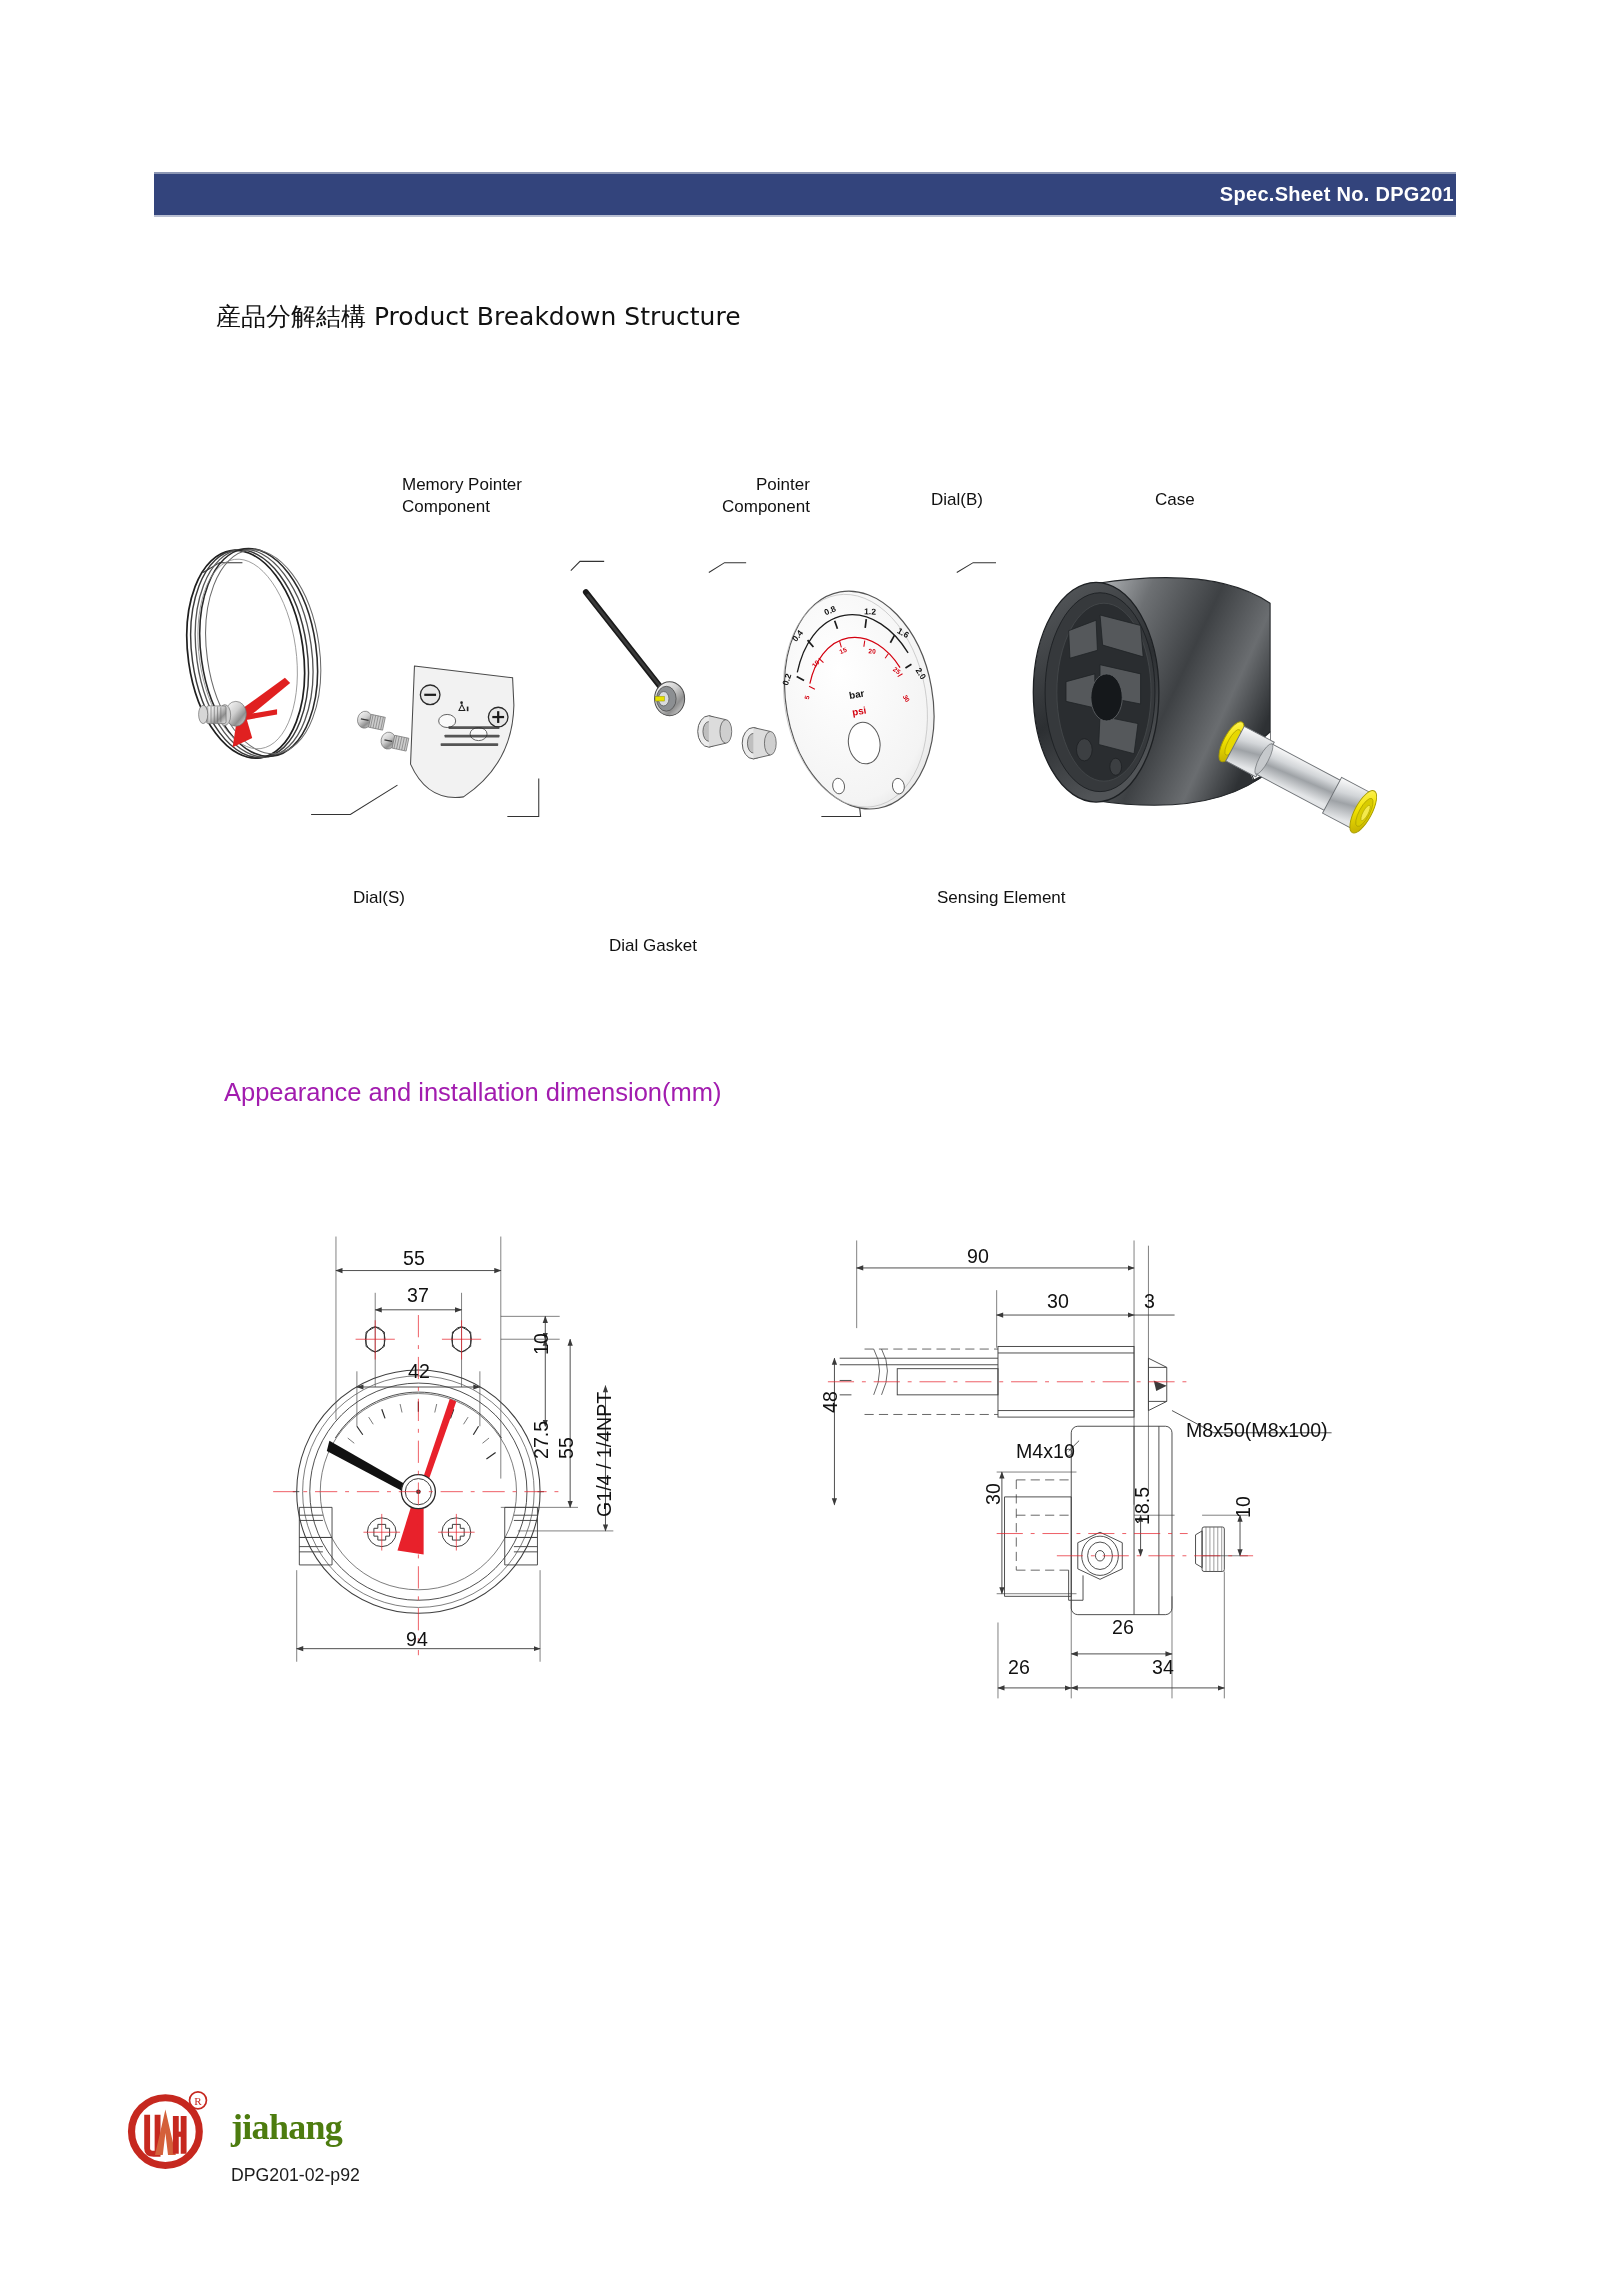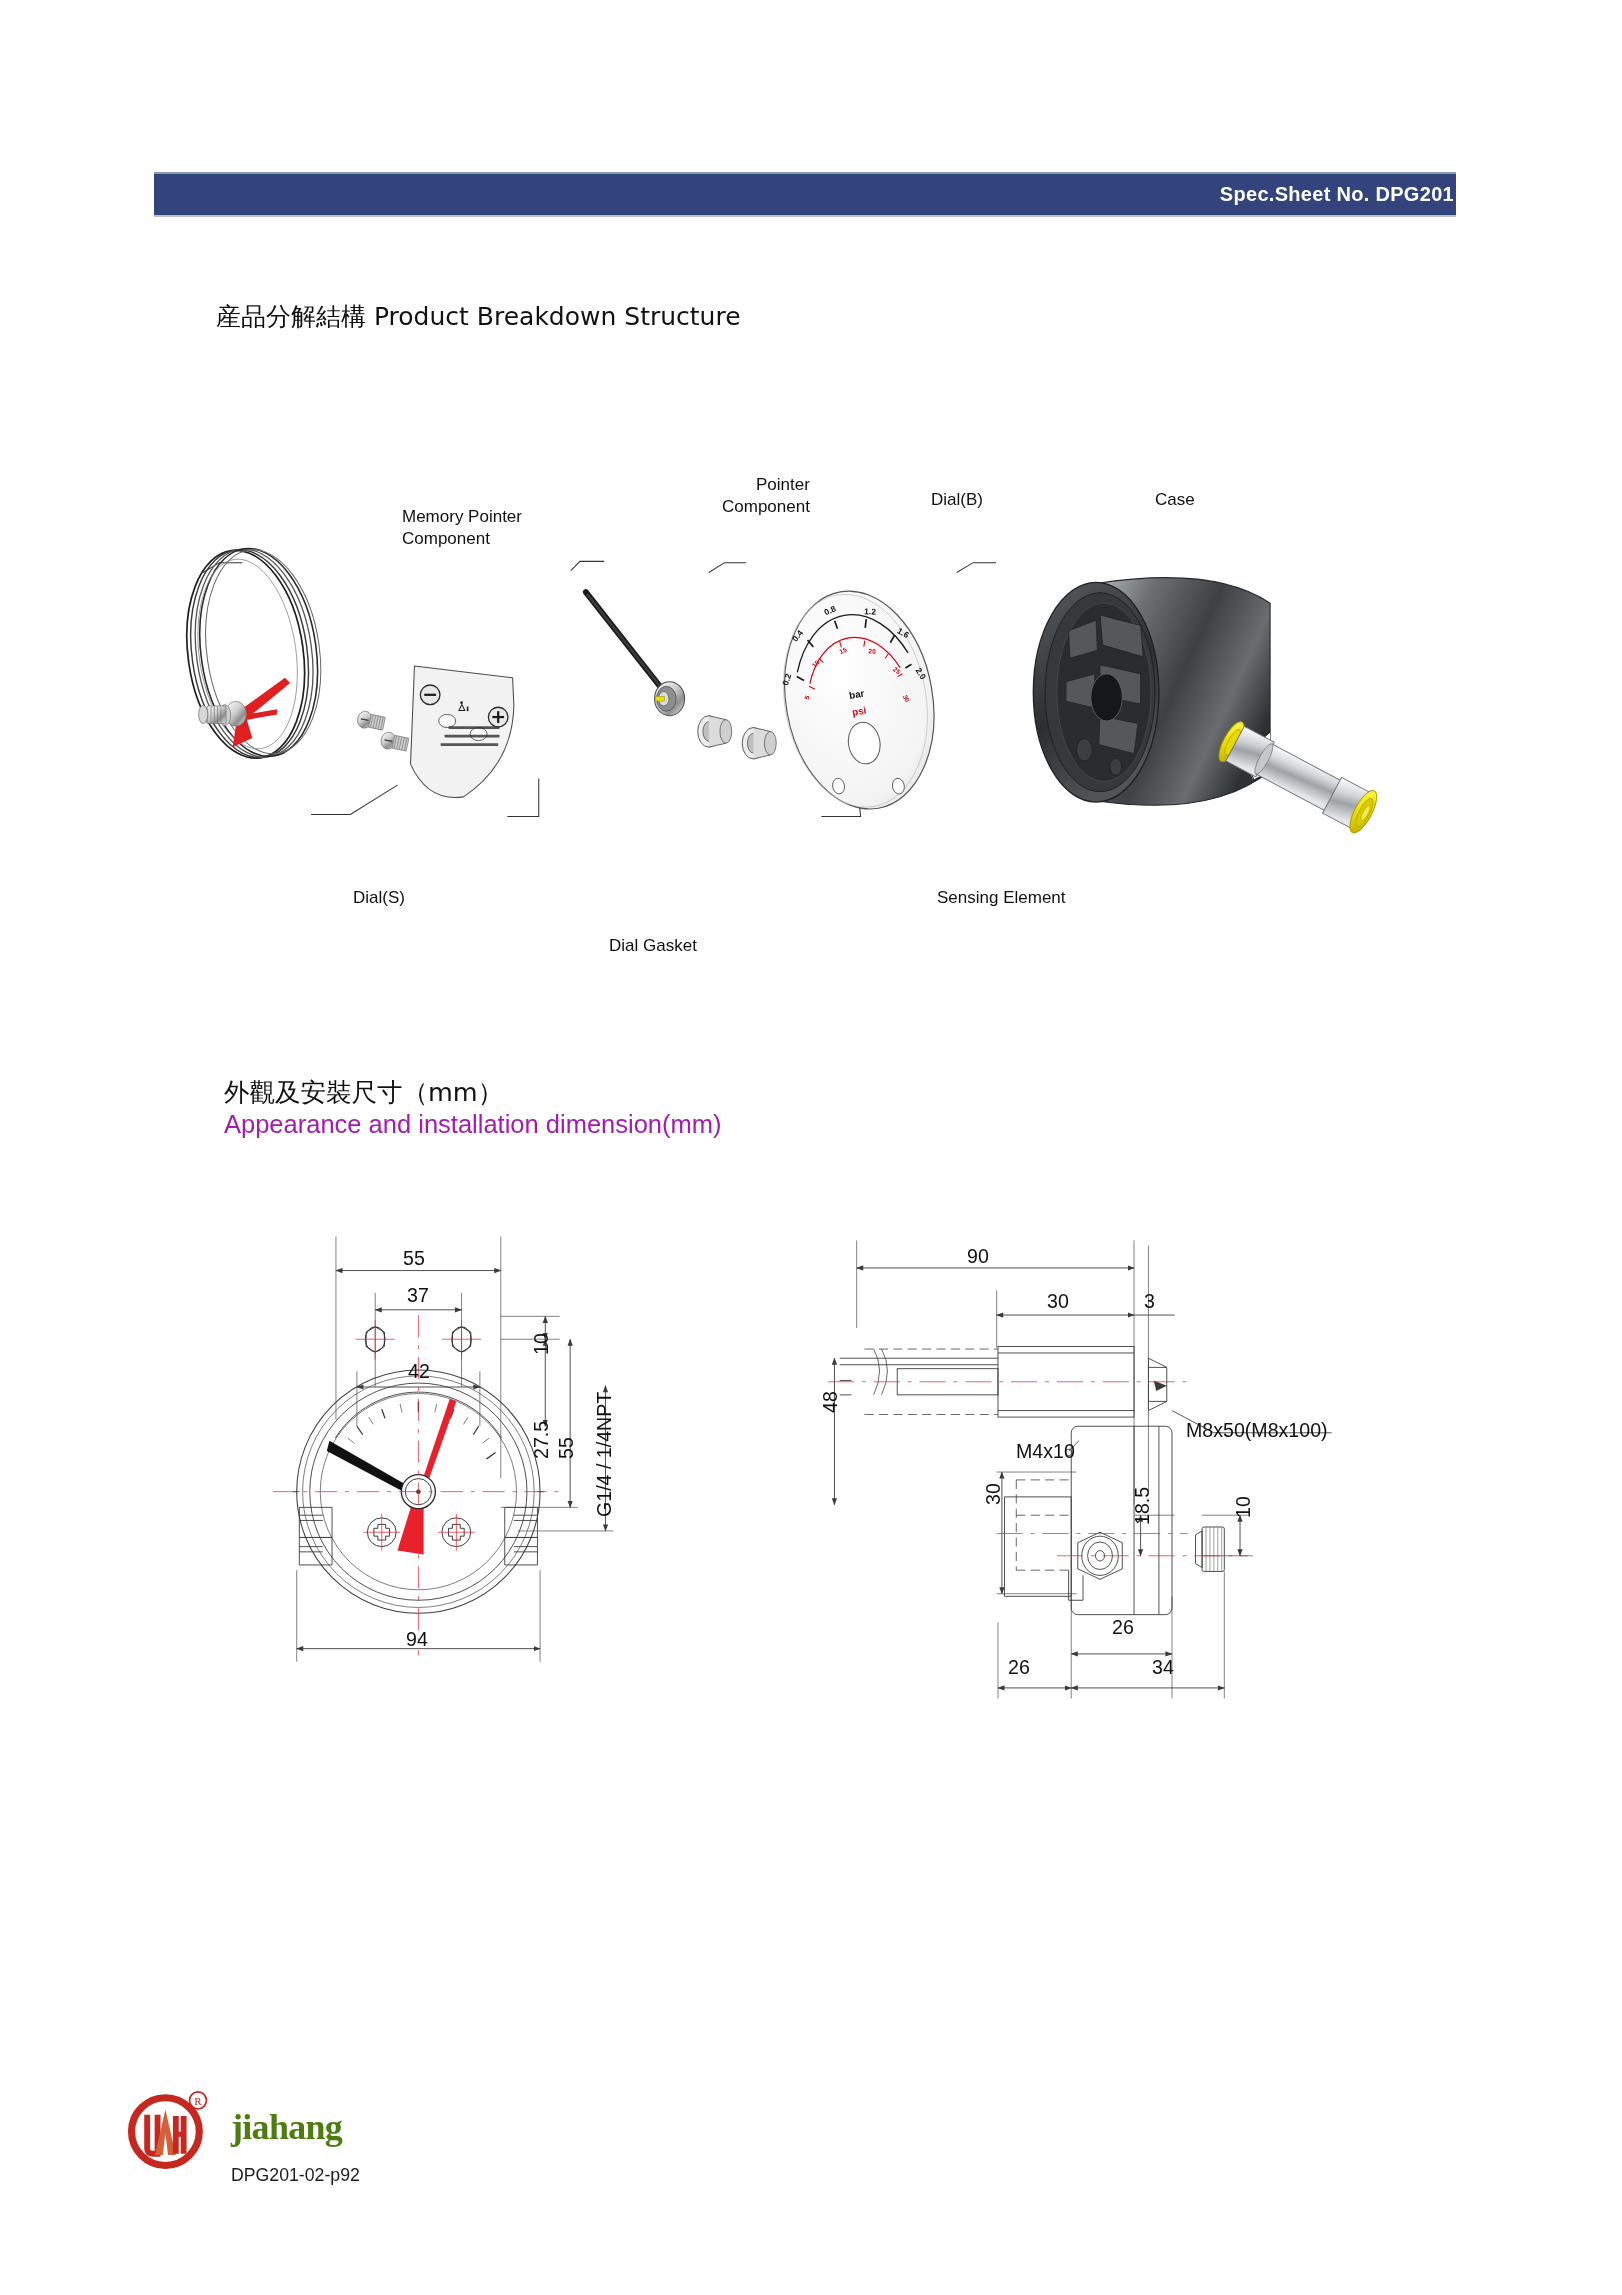--- a/index.html
+++ b/index.html
@@ -274,32 +274,31 @@
     <rect x="64" y="-26" width="120" height="52" fill="url(#steelBar)" stroke="#6e7276" stroke-width="1.4"></rect>
     <ellipse cx="64" cy="0" rx="7" ry="26" fill="#c6c9cc" stroke="#6e7276" stroke-width="1"></ellipse>
     <rect x="182" y="-31" width="54" height="62" fill="url(#steelBar)" stroke="#6e7276" stroke-width="1.4"></rect>
     <ellipse cx="236" cy="0" rx="13" ry="36" fill="url(#yellowCap)" stroke="#a89c00" stroke-width="1.4"></ellipse>
     <ellipse cx="238" cy="0" rx="8" ry="24" fill="#d9cc00" stroke="#a89c00" stroke-width="1"></ellipse>
     <ellipse cx="240" cy="0" rx="4" ry="13" fill="#f4ea4d" stroke="#a89c00" stroke-width="0.8"></ellipse>
   </g>
 </svg>
 </div>
 
-<div class="callout" style="left:402px;top:474px;margin-top:32px;">Memory Pointer
+<div class="callout" style="left:402px;top:474px;">Memory Pointer
 Component</div>
 <div class="callout" style="left:722px;top:474px;text-align:right;">Pointer
 Component</div>
 <div class="callout" style="left:931px;top:489px;">Dial(B)</div>
 <div class="callout" style="left:1155px;top:489px;">Case</div>
 <div class="callout" style="left:353px;top:887px;">Dial(S)</div>
 <div class="callout" style="left:609px;top:887px;margin-top:48px;">Dial Gasket</div>
 <div class="callout" style="left:937px;top:887px;">Sensing Element</div>
 
 <div id="sec2-block">
-  <div id="sec2-head-cn" class="cjk">外觀及安裝尺寸（mm）</div>
   <div id="sec2-head-en">Appearance and installation dimension(mm)</div>
 </div>
 
 <div id="dims">
 <svg width="1302" height="628" viewBox="0 0 1990 960">
   <defs>
     <marker id="ar" markerWidth="12" markerHeight="12" refX="10" refY="4" orient="auto" markerUnits="userSpaceOnUse">
       <path d="M0 0 L11 4 L0 8 Z" fill="#3a3a3a"></path>
     </marker>
     <marker id="arL" markerWidth="12" markerHeight="12" refX="1" refY="4" orient="auto" markerUnits="userSpaceOnUse">

